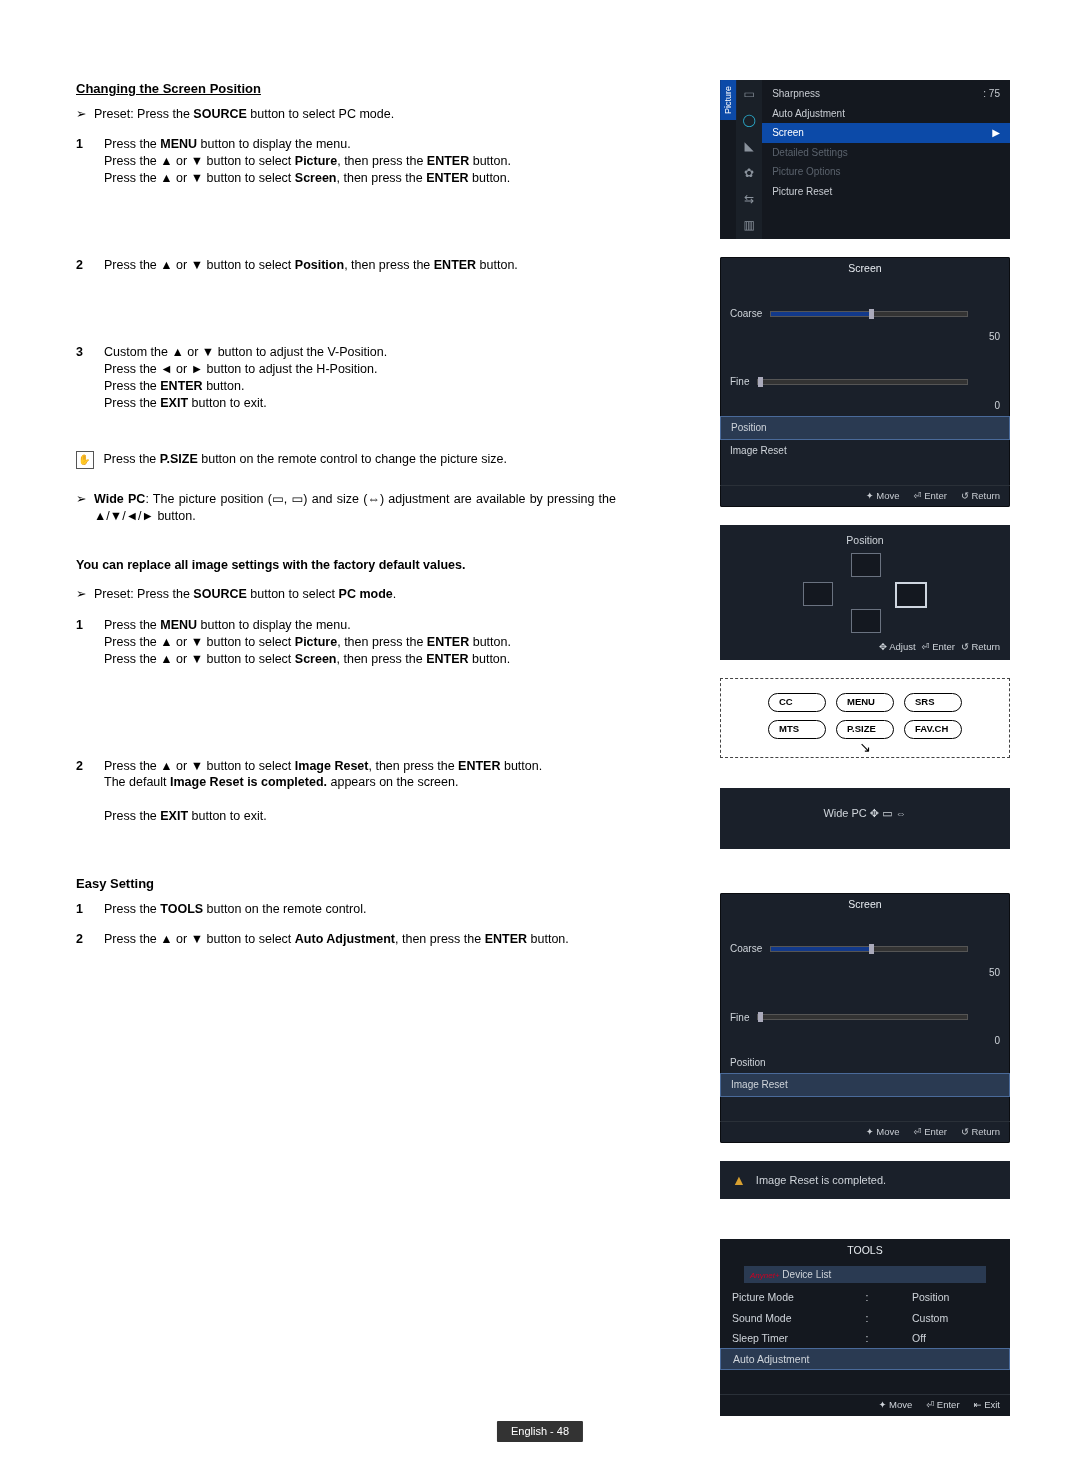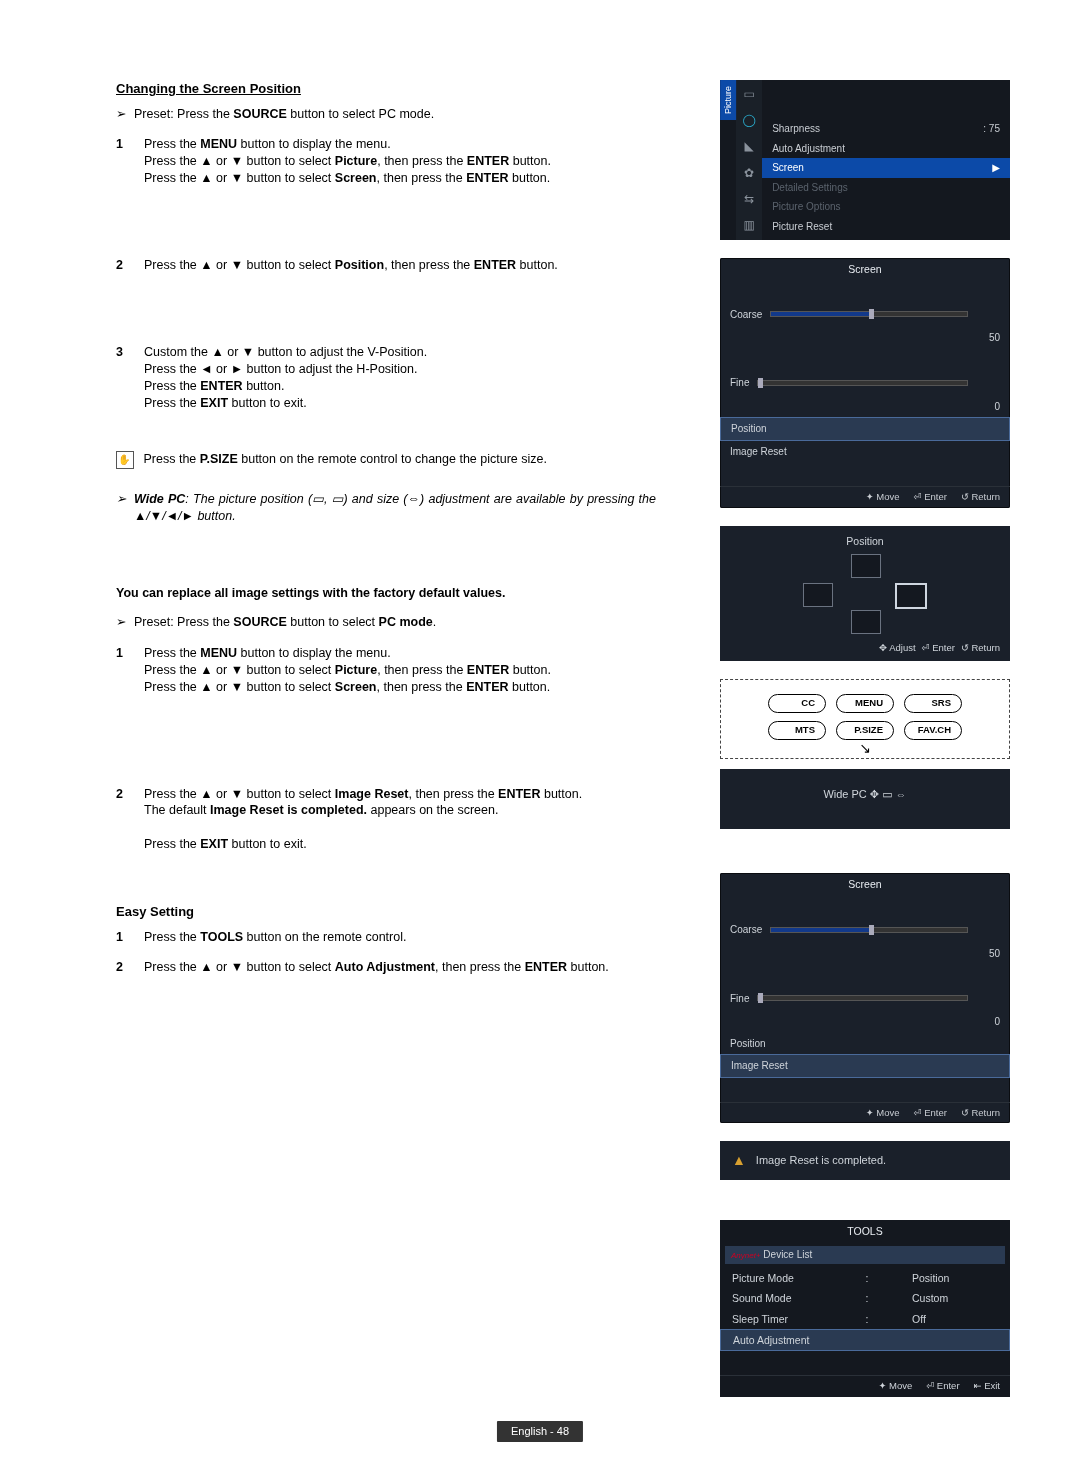--- a/index.html
+++ b/index.html
@@ -1,84 +1,84 @@
 <!DOCTYPE html>
 <html><head>
 <meta charset="utf-8">
 <style>
 body { margin:0; padding:0; background:#fff; font-family:Arial,Helvetica,sans-serif; font-size:12.5px; color:#000; line-height:1.35; }
-.page { width:1080px; height:1482px; position:relative; padding:80px 60px 40px 116px; box-sizing:border-box; }
+.page { width:1080px; height:1482px; position:relative; padding:80px 60px 40px 76px; box-sizing:border-box; }
 .main-col { width:540px; float:left; }
 .side-col { width:290px; float:right; margin-right:10px; }
 .clear { clear:both; }
 h3 { font-size:13px; font-weight:bold; text-decoration:underline; margin:0 0 8px 0; }
 .subhead { font-weight:bold; margin:0 0 12px 0; }
 .preset { margin:0 0 14px 0; padding-left:18px; position:relative; }
 .preset:before { content:"➢"; position:absolute; left:0; top:0; }
 ol.steps { list-style:none; margin:0 0 40px 0; padding:0; }
 ol.steps li { position:relative; padding-left:28px; margin-bottom:70px; }
 ol.steps.tight li { margin-bottom:14px; }
 ol.steps li .num { position:absolute; left:0; top:0; font-weight:bold; }
 .note-box { border:1px solid #555; width:16px; height:16px; text-align:center; font-size:10px; line-height:16px; display:inline-block; vertical-align:top; margin-right:6px; }
 .note-line { margin:18px 0 22px 0; }
-.wide-note { margin:18px 0 60px 0; padding-left:18px; position:relative; text-align:justify;font-style:italic; }
+.wide-note { margin:18px 0 32px 0; padding-left:18px; position:relative; text-align:justify; }
 .wide-note:before { content:"➢"; position:absolute; left:0; top:0; }
 .page-badge { background:#333; color:#fff; font-size:11px; padding:3px 14px; border-radius:1px; position:absolute; bottom:40px; left:50%; transform:translateX(-50%); }
 b { font-weight:bold; }
 
 
 .osd { background:#1a202a; color:#cfd4da; font-size:10px; border-radius:2px; margin-bottom:18px; box-shadow:0 0 0 1px #0a0c10 inset; }
 .osd .hdr { text-align:center; padding:4px 0; color:#e8ecf1; font-size:10.5px; }
 .osd .row { padding:4px 10px; display:flex; justify-content:space-between; align-items:center; }
 .osd .row.hl { background:#2a3a52; border:1px solid #4a6a9a; }
 .osd .footer { display:flex; justify-content:flex-end; gap:14px; padding:4px 10px; font-size:9.5px; color:#c8ccd2; border-top:1px solid #2a3038; }
 .slider { flex:1; height:4px; background:#333; margin:0 8px; position:relative; border:1px solid #555; }
 .slider .fill { position:absolute; left:0; top:0; bottom:0; background:#12398a; }
 .slider .thumb { position:absolute; top:-3px; width:5px; height:10px; background:#aab; }
 .osd .val { width:24px; text-align:right;margin-top:47px; }
 
 
 .pmenu { display:flex; background:#14181f; color:#c8ccd2; font-size:10px; margin-bottom:18px; }
 .pmenu .icons { width:26px; background:#1a2028; display:flex; flex-direction:column; align-items:center; padding:6px 0; gap:10px; }
 .pmenu .icons span { font-size:12px; color:#8a929c; }
-.pmenu .body { flex:1; padding:4px 0;margin-top:35px; }
+.pmenu .body { flex:1; padding:4px 0; }
 .pmenu .line { padding:3px 10px; display:flex; justify-content:space-between; }
 .pmenu .line.sel { background:#0c4aa8; color:#fff; }
 .pmenu .vtab { writing-mode:vertical-rl; transform:rotate(180deg); background:#0c4aa8; color:#fff; font-size:9px; padding:6px 2px; align-self:flex-start; }
 
 
 .posbox { background:#1a202a; color:#cfd4da; text-align:center; padding:8px 0 4px; margin-bottom:18px; }
 .posbox .title { font-size:10.5px; margin-bottom:6px; }
 .posbox .dpad { position:relative; width:140px; height:80px; margin:0 auto 6px; }
 .posbox .sq { position:absolute; width:28px; height:22px; border:1px solid #6a7280; background:#141820; }
 .posbox .sq.up { left:56px; top:0; }
 .posbox .sq.dn { left:56px; bottom:0; }
 .posbox .sq.lf { left:8px; top:29px; border-color:#6a7280; }
 .posbox .sq.rt { right:8px; top:29px; border:2px solid #cfd6e0; }
 .posbox .footer { display:flex; justify-content:flex-end; gap:6px; padding:2px 10px; font-size:9.5px; }
 
 
-.remote { border:1px dashed #444; padding:14px 8px 10px; text-align:right; margin-bottom:10px; }
+.remote { border:1px dashed #444; padding:14px 8px 10px; text-align:left; margin-bottom:30px; }
 .remote .rrow { display:flex; justify-content:center; gap:10px; margin-bottom:8px; }
 .remote .btn { border:1.5px solid #000; border-radius:12px; padding:2px 10px; font-size:9.5px; font-weight:bold; background:#fff; min-width:36px; }
 .remote .btn.psize { background:#fff; position:relative; }
 .remote .arrow { position:absolute; left:50%; top:97%; transform:translateX(-50%); font-size:14px; color:#000; }
 
 .widepc-osd { background:#1a202a; color:#cfd4da; text-align:center; padding:18px 0 28px; font-size:11px; margin-bottom:44px; }
 
 .msgbox { background:#1a202a; color:#cfd4da; padding:10px 12px; font-size:11px; display:flex; align-items:center; gap:10px; margin-bottom:40px; }
 .msgbox .warn { color:#d8a030; font-size:14px; }
 
 .tools { background:#14181f; color:#cfd4da; font-size:10.5px; margin-bottom:18px; }
 .tools .hdr { text-align:center; padding:4px 0; color:#e8ecf1; }
 .tools .item { display:flex; padding:3px 12px;gap:38px; }
 .tools .item .k { width:90px; }
 .tools .item .c { width:14px; text-align:center; }
 .tools .item.hl { background:#2a3a52; border:1px solid #4a6a9a; }
-.tools .anynet { background:#2a3a52; margin:4px 5px; padding:2px 6px; font-size:10px; }
+.tools .anynet { background:#2a3a52; margin:4px 24px; padding:2px 6px; font-size:10px; }
 .tools .footer { display:flex; justify-content:flex-end; gap:14px; padding:4px 10px; font-size:9.5px; border-top:1px solid #2a3038; }
 
 .gap { height:8px; }
 </style>
 </head>
 <body>
 
 <div class="page">
   <div class="main-col">
 

